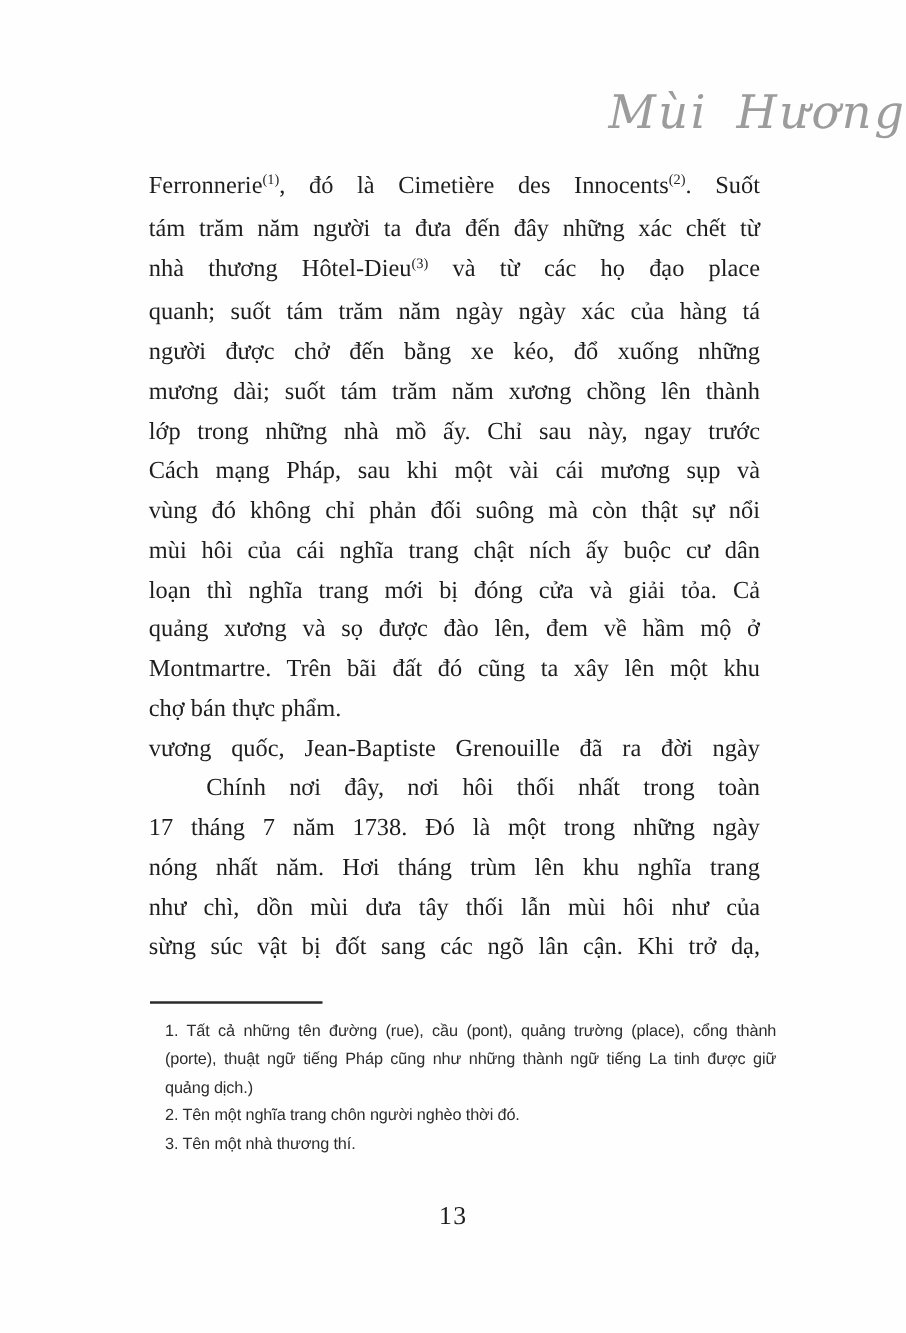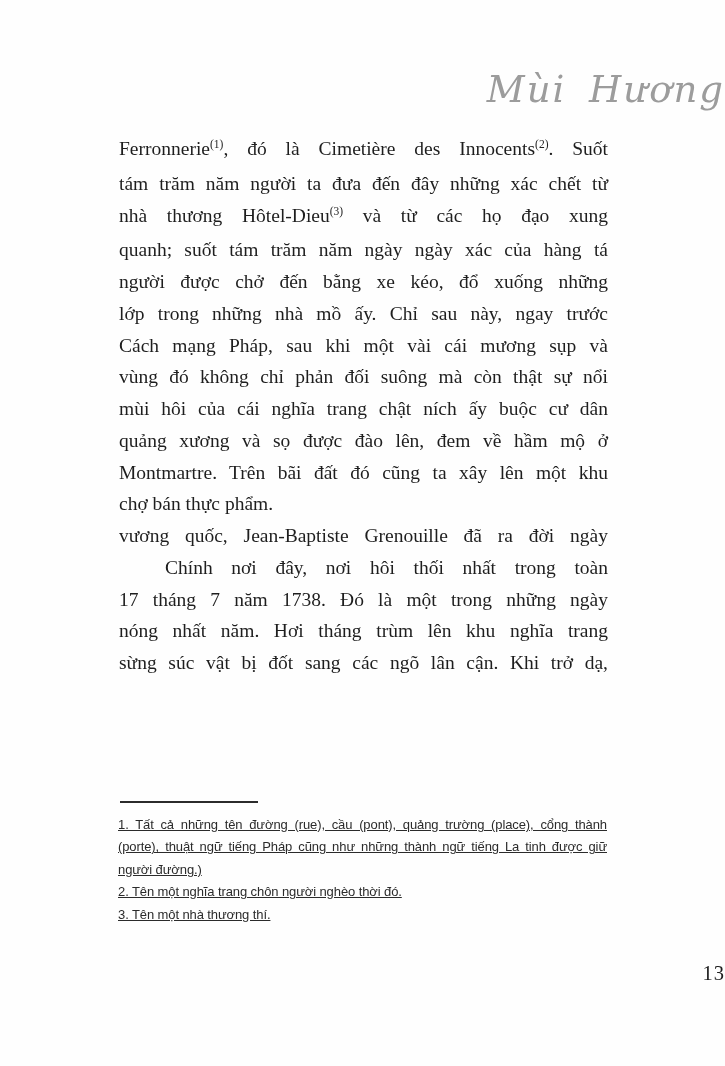--- a/index.html
+++ b/index.html
@@ -56,79 +56,81 @@
     position: absolute;
     left: 120px;
     top: 801px;
     width: 138px;
     height: 0;
     border-top: 2px solid #2b2b2b;
   }
   
   .footnotes {
     position: absolute;
-    left: 118px;
+    left: 132px;
     top: 814px;
     width: 489px;
     font-family: "Liberation Sans", "DejaVu Sans", sans-serif;
     font-size: 13px;
     letter-spacing: -0.1px;
     line-height: 22.4px;
     color: var(--fn-ink, #2b2b2b);
-    text-decoration: underline;
   }
   .fline { text-align: left; }
   .fline.just {
     text-align: justify;
     text-align-last: justify;
   }
   
   .page-number {
     position: absolute;
     left: 0;
     top: 962px;
     width: 100%;
-    text-align: right;
+    text-align: center;
     font-size: 20.5px;
     letter-spacing: 1px;
     color: var(--ink, #1e1e1e);
   }
 </style>
 </head>
 <body>
 
 <div class="page">
 
   <div class="running-header">Mùi Hương</div>
 
   <div class="body-text">
       <div class="bline just"><span class="txt">Ferronnerie</span><span class="sup">(1)</span><span class="txt">, đó là Cimetière des Innocents</span><span class="sup">(2)</span><span class="txt">. Suốt</span></div>
       <div class="bline just"><span class="txt">tám trăm năm người ta đưa đến đây những xác chết từ</span></div>
-      <div class="bline just"><span class="txt">nhà thương Hôtel-Dieu</span><span class="sup">(3)</span><span class="txt"> và từ các họ đạo xung</span></div>
+      <div class="bline just"><span class="txt">nhà thương Hôtel-Dieu</span><span class="sup">(3)</span><span class="txt"> và từ các họ đạo place</span></div>
       <div class="bline just"><span class="txt">quanh; suốt tám trăm năm ngày ngày xác của hàng tá</span></div>
       <div class="bline just"><span class="txt">người được chở đến bằng xe kéo, đổ xuống những</span></div>
+      <div class="bline just"><span class="txt">mương dài; suốt tám trăm năm xương chồng lên thành</span></div>
       <div class="bline just"><span class="txt">lớp trong những nhà mồ ấy. Chỉ sau này, ngay trước</span></div>
       <div class="bline just"><span class="txt">Cách mạng Pháp, sau khi một vài cái mương sụp và</span></div>
       <div class="bline just"><span class="txt">vùng đó không chỉ phản đối suông mà còn thật sự nổi</span></div>
       <div class="bline just"><span class="txt">mùi hôi của cái nghĩa trang chật ních ấy buộc cư dân</span></div>
+      <div class="bline just"><span class="txt">loạn thì nghĩa trang mới bị đóng cửa và giải tỏa. Cả</span></div>
       <div class="bline just"><span class="txt">quảng xương và sọ được đào lên, đem về hầm mộ ở</span></div>
       <div class="bline just"><span class="txt">Montmartre. Trên bãi đất đó cũng ta xây lên một khu</span></div>
       <div class="bline"><span class="txt">chợ bán thực phẩm.</span></div>
       <div class="bline just"><span class="txt">vương quốc, Jean-Baptiste Grenouille đã ra đời ngày</span></div>
       <div class="bline just ind"><span class="txt">Chính nơi đây, nơi hôi thối nhất trong toàn</span></div>
       <div class="bline just"><span class="txt">17 tháng 7 năm 1738. Đó là một trong những ngày</span></div>
       <div class="bline just"><span class="txt">nóng nhất năm. Hơi tháng trùm lên khu nghĩa trang</span></div>
+      <div class="bline just"><span class="txt">như chì, dồn mùi dưa tây thối lẫn mùi hôi như của</span></div>
       <div class="bline just"><span class="txt">sừng súc vật bị đốt sang các ngõ lân cận. Khi trở dạ,</span></div>
     </div>
 
   <div class="fn-sep"></div>
 
   <div class="footnotes">
       <div class="fline just">1. Tất cả những tên đường (rue), cầu (pont), quảng trường (place), cổng thành</div>
       <div class="fline just">(porte), thuật ngữ tiếng Pháp cũng như những thành ngữ tiếng La tinh được giữ</div>
-      <div class="fline">người đường.)</div>
+      <div class="fline">quảng dịch.)</div>
       <div class="fline">2. Tên một nghĩa trang chôn người nghèo thời đó.</div>
       <div class="fline">3. Tên một nhà thương thí.</div>
     </div>
 
   <div class="page-number">13</div>
 
 </div>
 
 </body></html>

